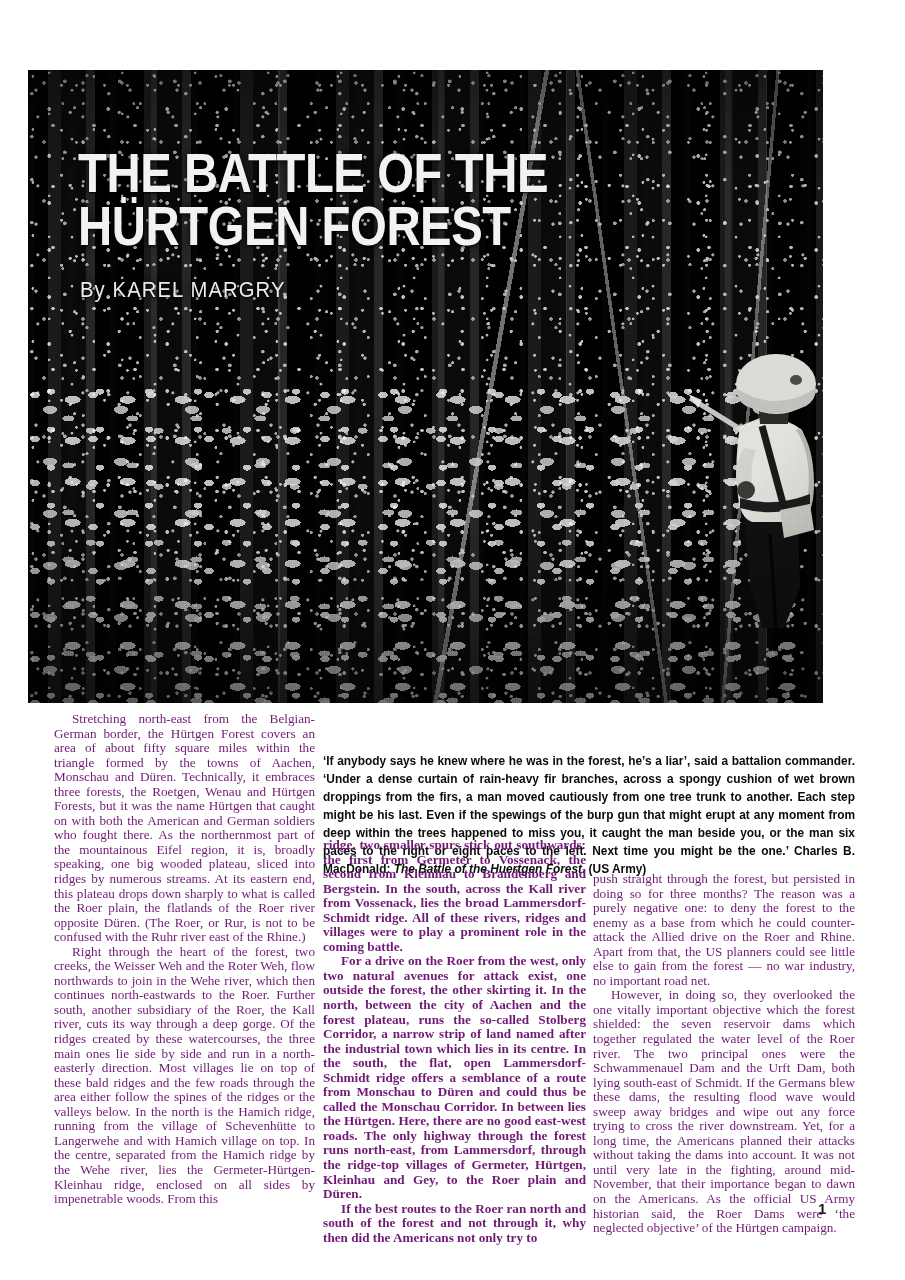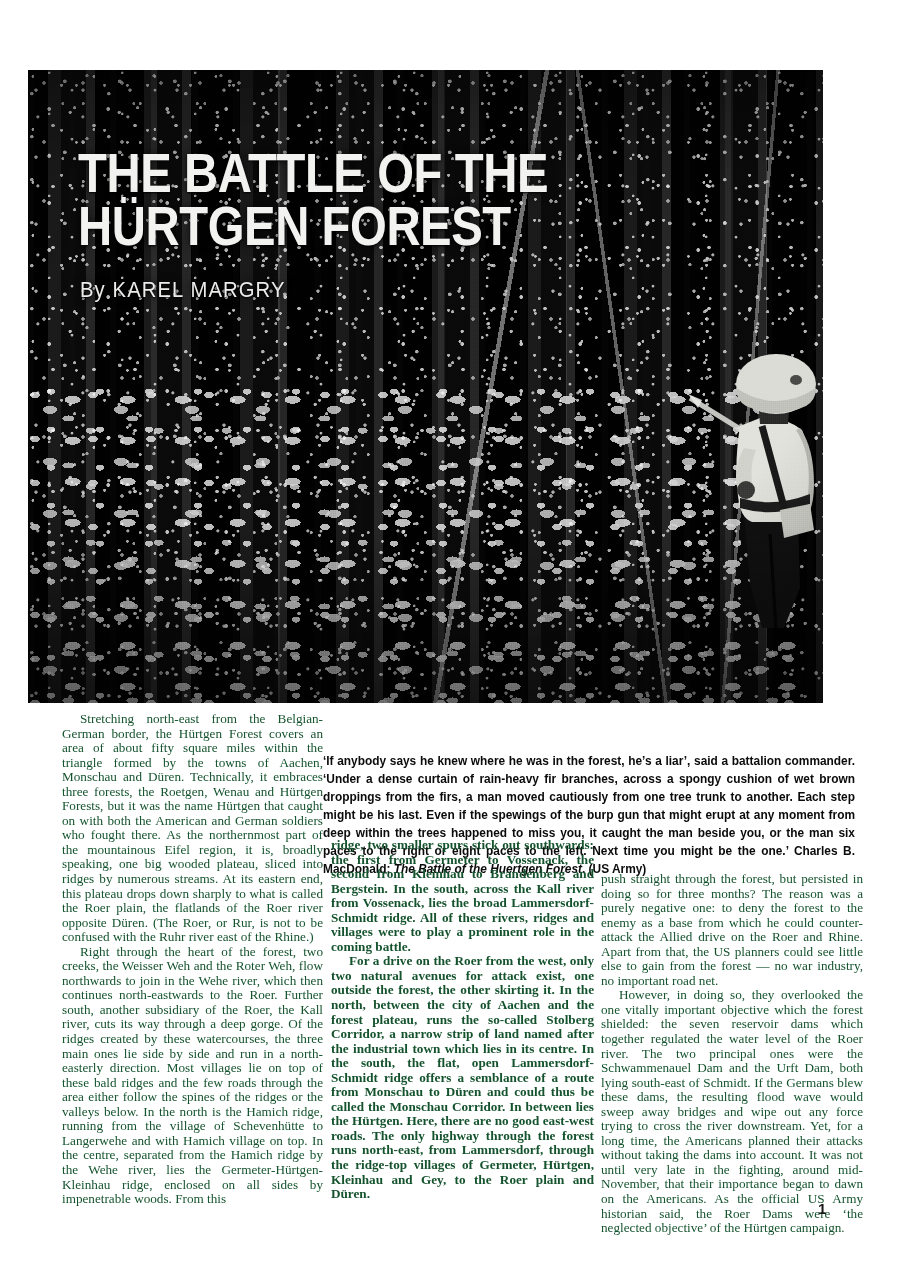--- a/index.html
+++ b/index.html
@@ -156,23 +156,22 @@
   }
 
   
   .col {
     position: absolute;
     font-family: "Liberation Serif", serif;
     font-size: 13.2px;
     line-height: 14.55px;
     text-align: justify;
     text-justify: inter-word;
-    color: #14532d;
+    color: #701a75;
     hyphens: manual;
-    margin-left: 8px;
   }
   .col p {
     margin: 0;
     text-indent: 18px;
   }
   .col p.noindent { text-indent: 0; }
 
   #col1 { left: 54px;  top: 712px; width: 261px; }
   #col2 { left: 323px; top: 838px; width: 263px; font-weight: bold; }
   #col3 { left: 593px; top: 872px; width: 262px; }
@@ -257,20 +256,21 @@
 <div id="pullquote"><span>‘If anybody says he knew where he was in the forest, he’s a liar’, said a battalion commander. ‘Under a dense curtain of rain-heavy fir branches, across a spongy cushion of wet brown droppings from the firs, a man moved cautiously from one tree trunk to another. Each step might be his last. Even if the spewings of the burp gun that might erupt at any moment from deep within the trees happened to miss you, it caught the man beside you, or the man six paces to the right or eight paces to the left. Next time you might be the one.’ Charles B. MacDonald: </span><span class="ital">The Battle of the Huertgen Forest</span><span>. (US Army)</span></div>
 
 <div class="col" id="col1">
   <p>Stretching north-east from the Belgian-German border, the Hürtgen Forest covers an area of about fifty square miles within the triangle formed by the towns of Aachen, Monschau and Düren. Technically, it embraces three forests, the Roetgen, Wenau and Hürtgen Forests, but it was the name Hürtgen that caught on with both the American and German soldiers who fought there. As the northernmost part of the mountainous Eifel region, it is, broadly speaking, one big wooded plateau, sliced into ridges by numerous streams. At its eastern end, this plateau drops down sharply to what is called the Roer plain, the flatlands of the Roer river opposite Düren. (The Roer, or Rur, is not to be confused with the Ruhr river east of the Rhine.)</p>
   <p>Right through the heart of the forest, two creeks, the Weisser Weh and the Roter Weh, flow northwards to join in the Wehe river, which then continues north-eastwards to the Roer. Further south, another subsidiary of the Roer, the Kall river, cuts its way through a deep gorge. Of the ridges created by these watercourses, the three main ones lie side by side and run in a north-easterly direction. Most villages lie on top of these bald ridges and the few roads through the area either follow the spines of the ridges or the valleys below. In the north is the Hamich ridge, running from the village of Schevenhütte to Langerwehe and with Hamich village on top. In the centre, separated from the Hamich ridge by the Wehe river, lies the Germeter-Hürtgen-Kleinhau ridge, enclosed on all sides by impenetrable woods. From this</p>
 </div>
 
 <div class="col" id="col2">
   <p class="noindent">ridge, two smaller spurs stick out southwards: the first from Germeter to Vossenack, the second from Kleinhau to Brandenberg and Bergstein. In the south, across the Kall river from Vossenack, lies the broad Lammersdorf-Schmidt ridge. All of these rivers, ridges and villages were to play a prominent role in the coming battle.</p>
   <p>For a drive on the Roer from the west, only two natural avenues for attack exist, one outside the forest, the other skirting it. In the north, between the city of Aachen and the forest plateau, runs the so-called Stolberg Corridor, a narrow strip of land named after the industrial town which lies in its centre. In the south, the flat, open Lammersdorf-Schmidt ridge offers a semblance of a route from Monschau to Düren and could thus be called the Monschau Corridor. In between lies the Hürtgen. Here, there are no good east-west roads. The only highway through the forest runs north-east, from Lammersdorf, through the ridge-top villages of Germeter, Hürtgen, Kleinhau and Gey, to the Roer plain and Düren.</p>
+  <p>If the best routes to the Roer ran north and south of the forest and not through it, why then did the Americans not only try to</p>
 </div>
 
 <div class="col" id="col3">
   <p class="noindent">push straight through the forest, but persisted in doing so for three months? The reason was a purely negative one: to deny the forest to the enemy as a base from which he could counter-attack the Allied drive on the Roer and Rhine. Apart from that, the US planners could see little else to gain from the forest — no war industry, no important road net.</p>
   <p>However, in doing so, they overlooked the one vitally important objective which the forest shielded: the seven reservoir dams which together regulated the water level of the Roer river. The two principal ones were the Schwammenauel Dam and the Urft Dam, both lying south-east of Schmidt. If the Germans blew these dams, the resulting flood wave would sweep away bridges and wipe out any force trying to cross the river downstream. Yet, for a long time, the Americans planned their attacks without taking the dams into account. It was not until very late in the fighting, around mid-November, that their importance began to dawn on the Americans. As the official US Army historian said, the Roer Dams were ‘the neglected objective’ of the Hürtgen campaign.</p>
 </div>
 
 <div id="pagenum">1</div>
 
 </body></html>

